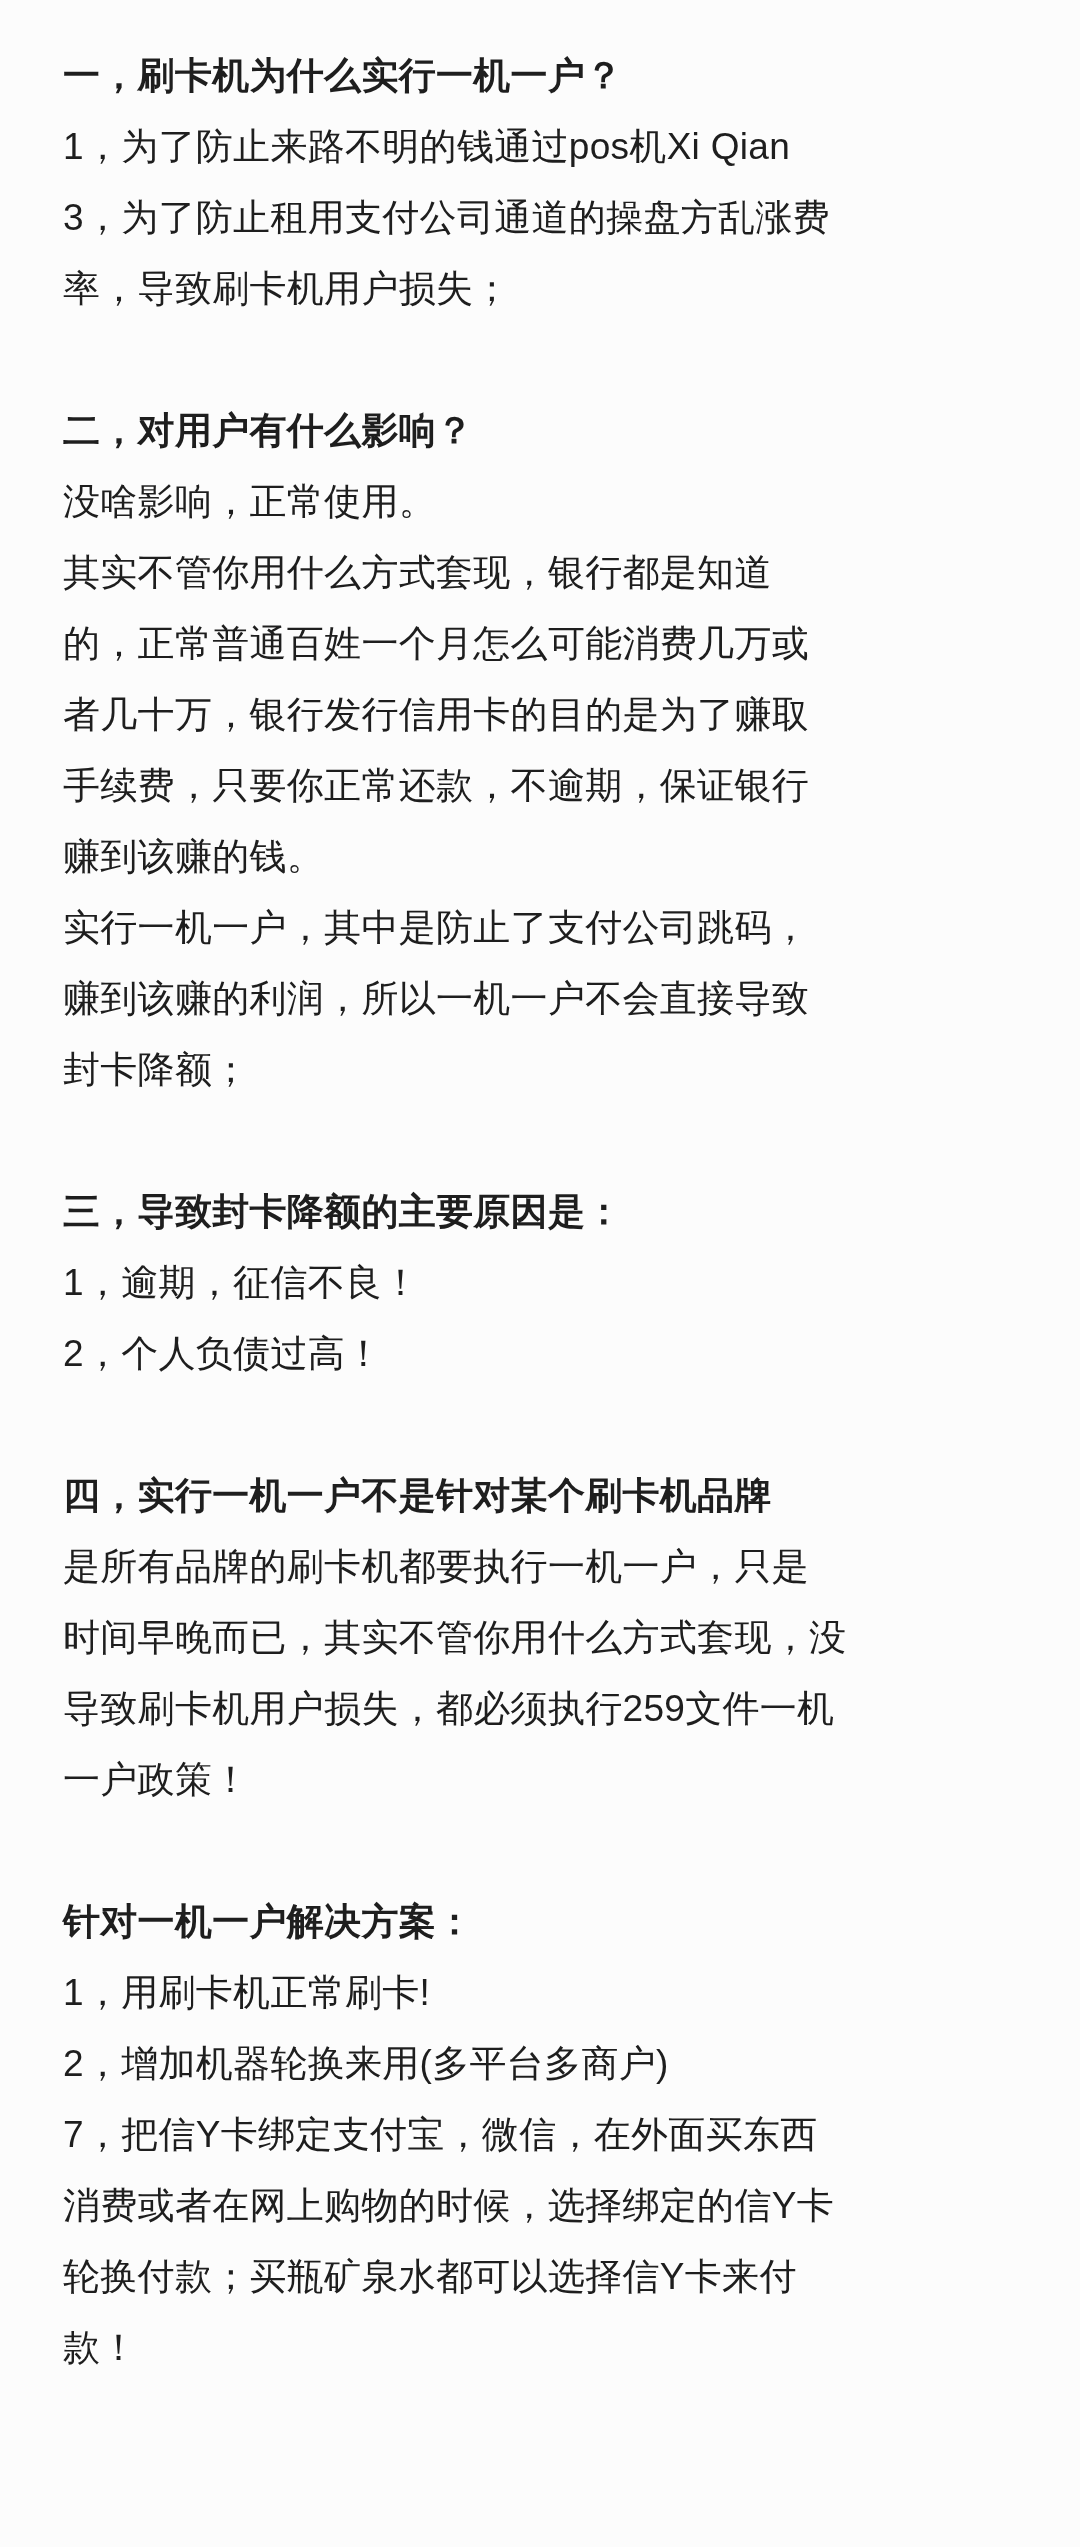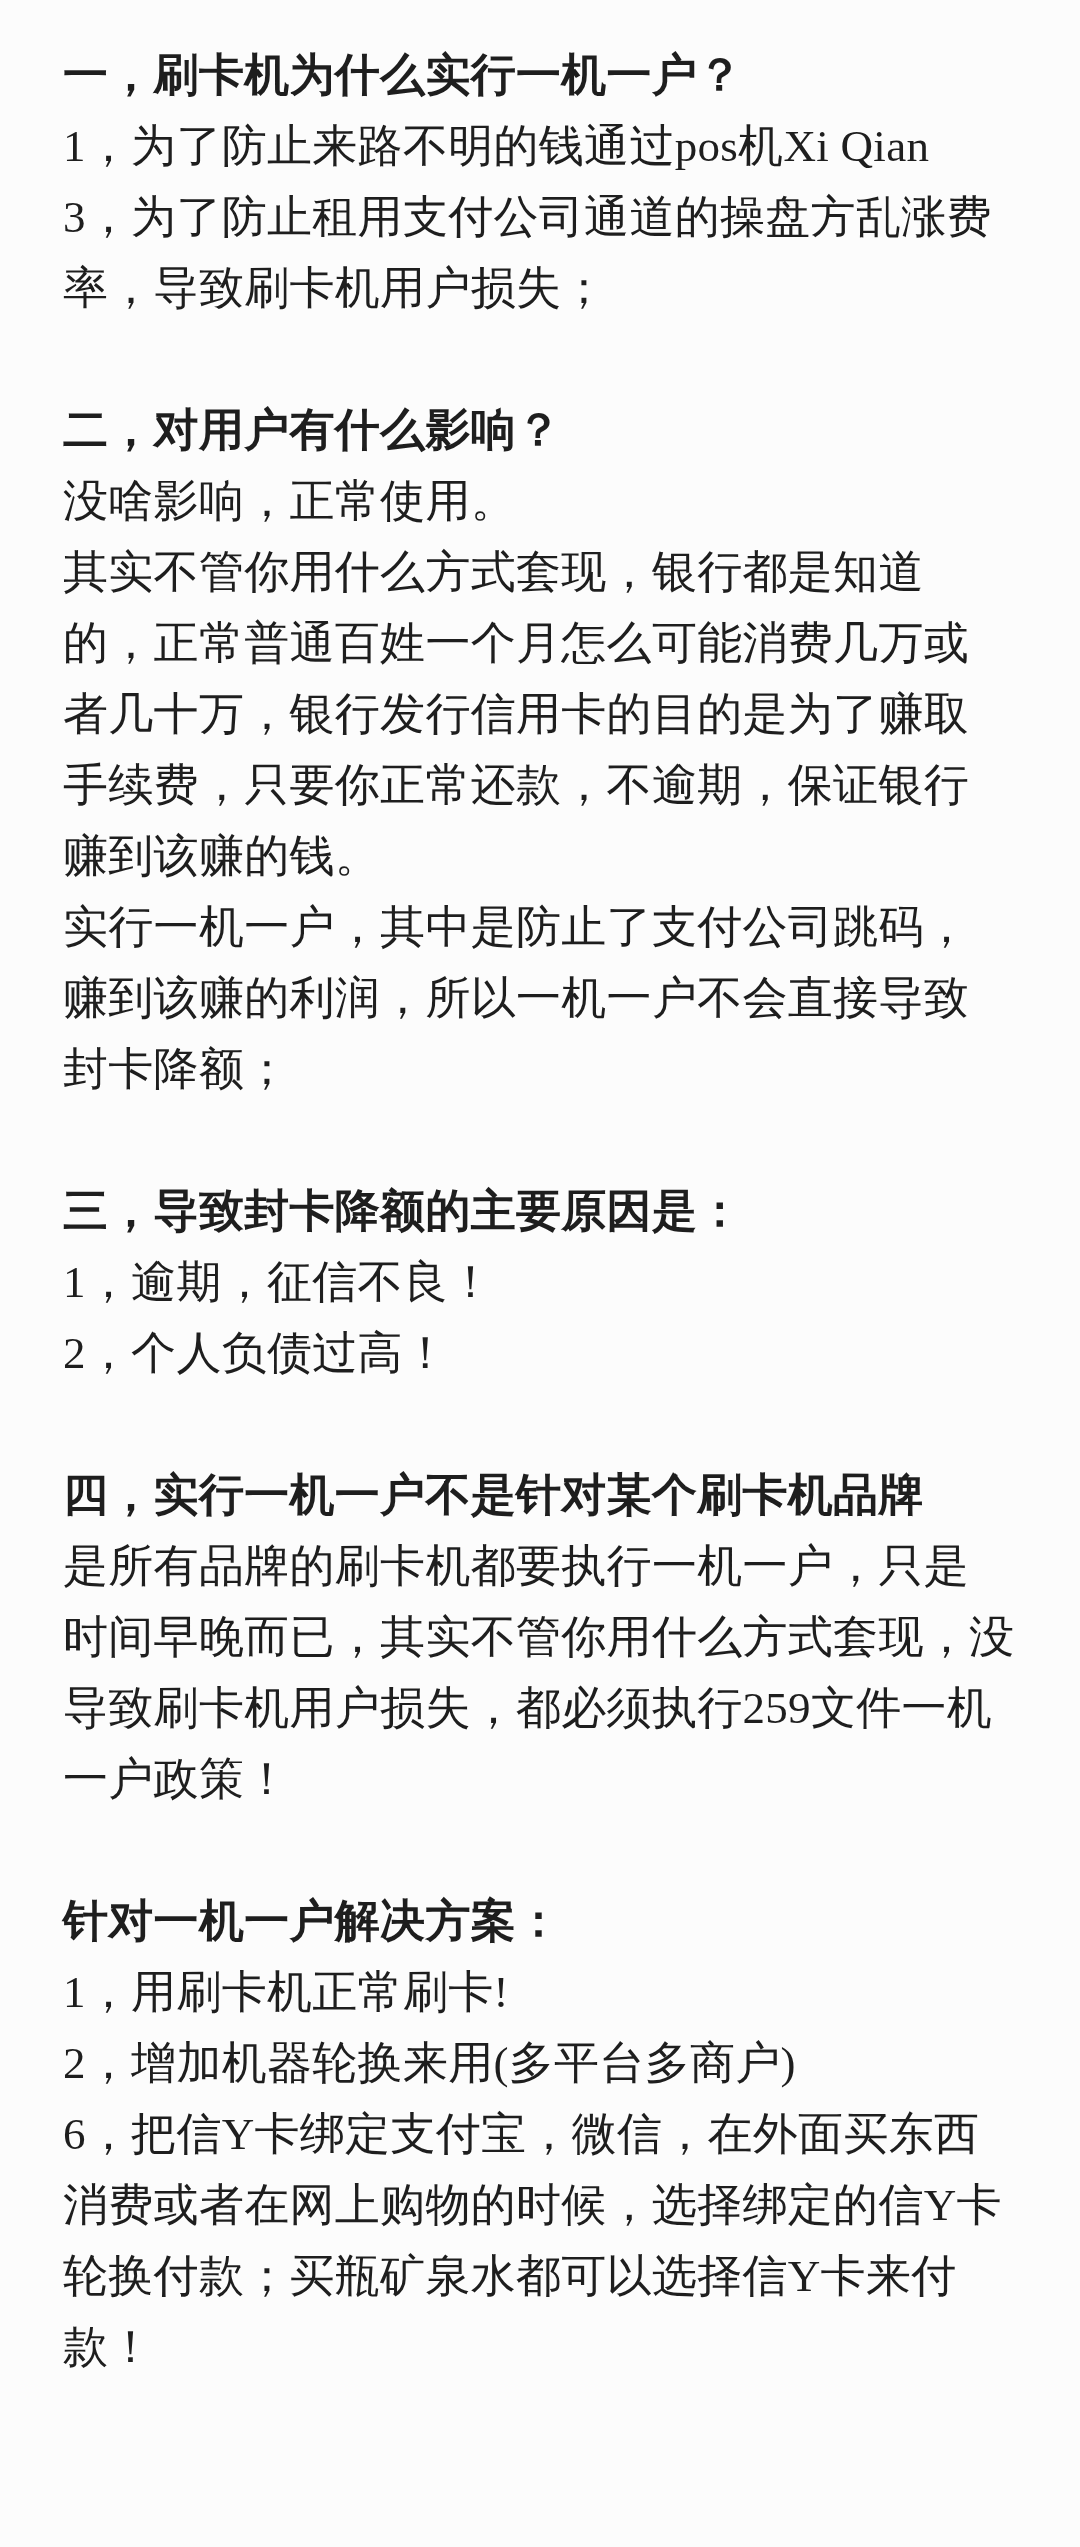--- a/index.html
+++ b/index.html
@@ -10,22 +10,22 @@
     width: 1080px;
     min-height: 2547px;
     background: #fcfcfc;
     overflow: hidden;
   }
   .document {
     box-sizing: border-box;
     width: 1080px;
     min-height: 2547px;
     padding: 40px 60px 20px 63px;
-    font-family: Liberation Serif, serif;
-    font-size: 45px;
+    font-family: Liberation Sans, sans-serif;
+    font-size: 37px;
     line-height: 71px;
     color: #1e1e1e;
   }
   .line {
     min-height: 71px;
     white-space: nowrap;
     letter-spacing: 0.3px;
   }
   .line.heading {
     font-weight: 700;
@@ -61,18 +61,18 @@
       <div class="line spacer"></div>
       <div class="line heading">四，实行一机一户不是针对某个刷卡机品牌</div>
       <div class="line body">是所有品牌的刷卡机都要执行一机一户，只是</div>
       <div class="line body">时间早晚而已，其实不管你用什么方式套现，没</div>
       <div class="line body">导致刷卡机用户损失，都必须执行259文件一机</div>
       <div class="line body">一户政策！</div>
       <div class="line spacer"></div>
       <div class="line heading">针对一机一户解决方案：</div>
       <div class="line body">1，用刷卡机正常刷卡!</div>
       <div class="line body">2，增加机器轮换来用(多平台多商户)</div>
-      <div class="line body">6，把信Y卡绑定支付宝，微信，在外面买东西</div>
+      <div class="line body">7，把信Y卡绑定支付宝，微信，在外面买东西</div>
       <div class="line body">消费或者在网上购物的时候，选择绑定的信Y卡</div>
       <div class="line body">轮换付款；买瓶矿泉水都可以选择信Y卡来付</div>
       <div class="line body">款！</div>
     </div>
 </div>
 
 </body></html>

